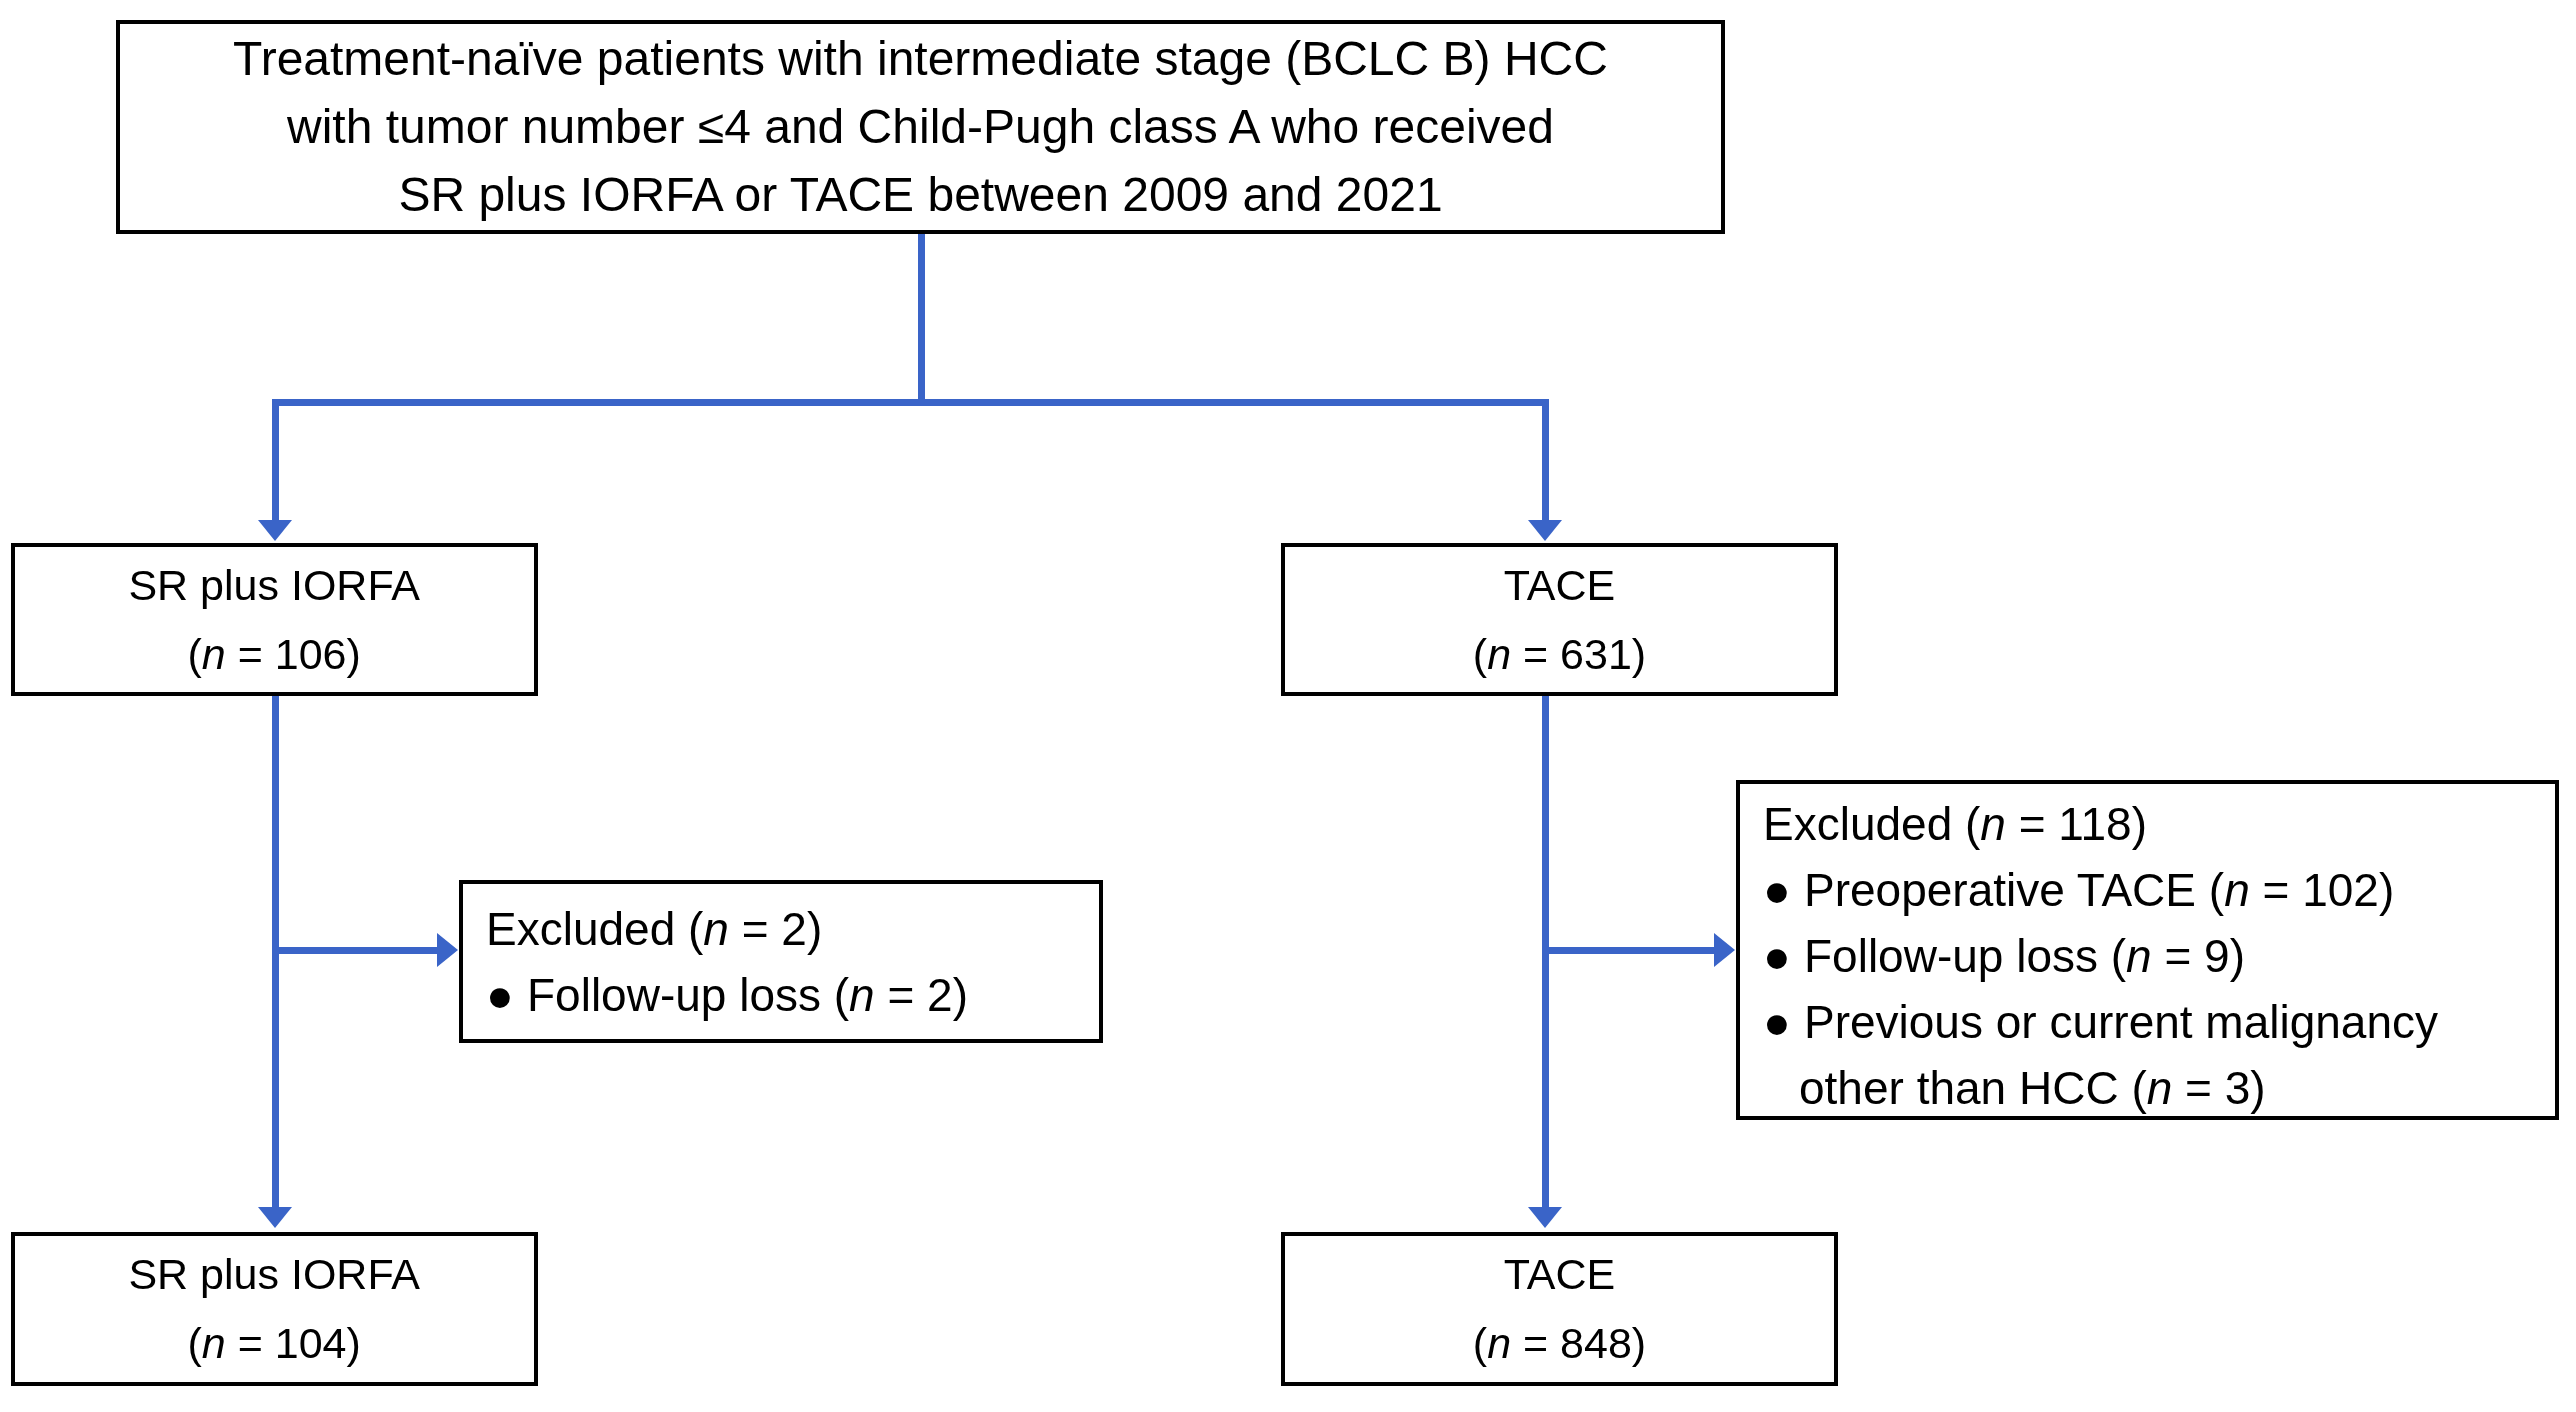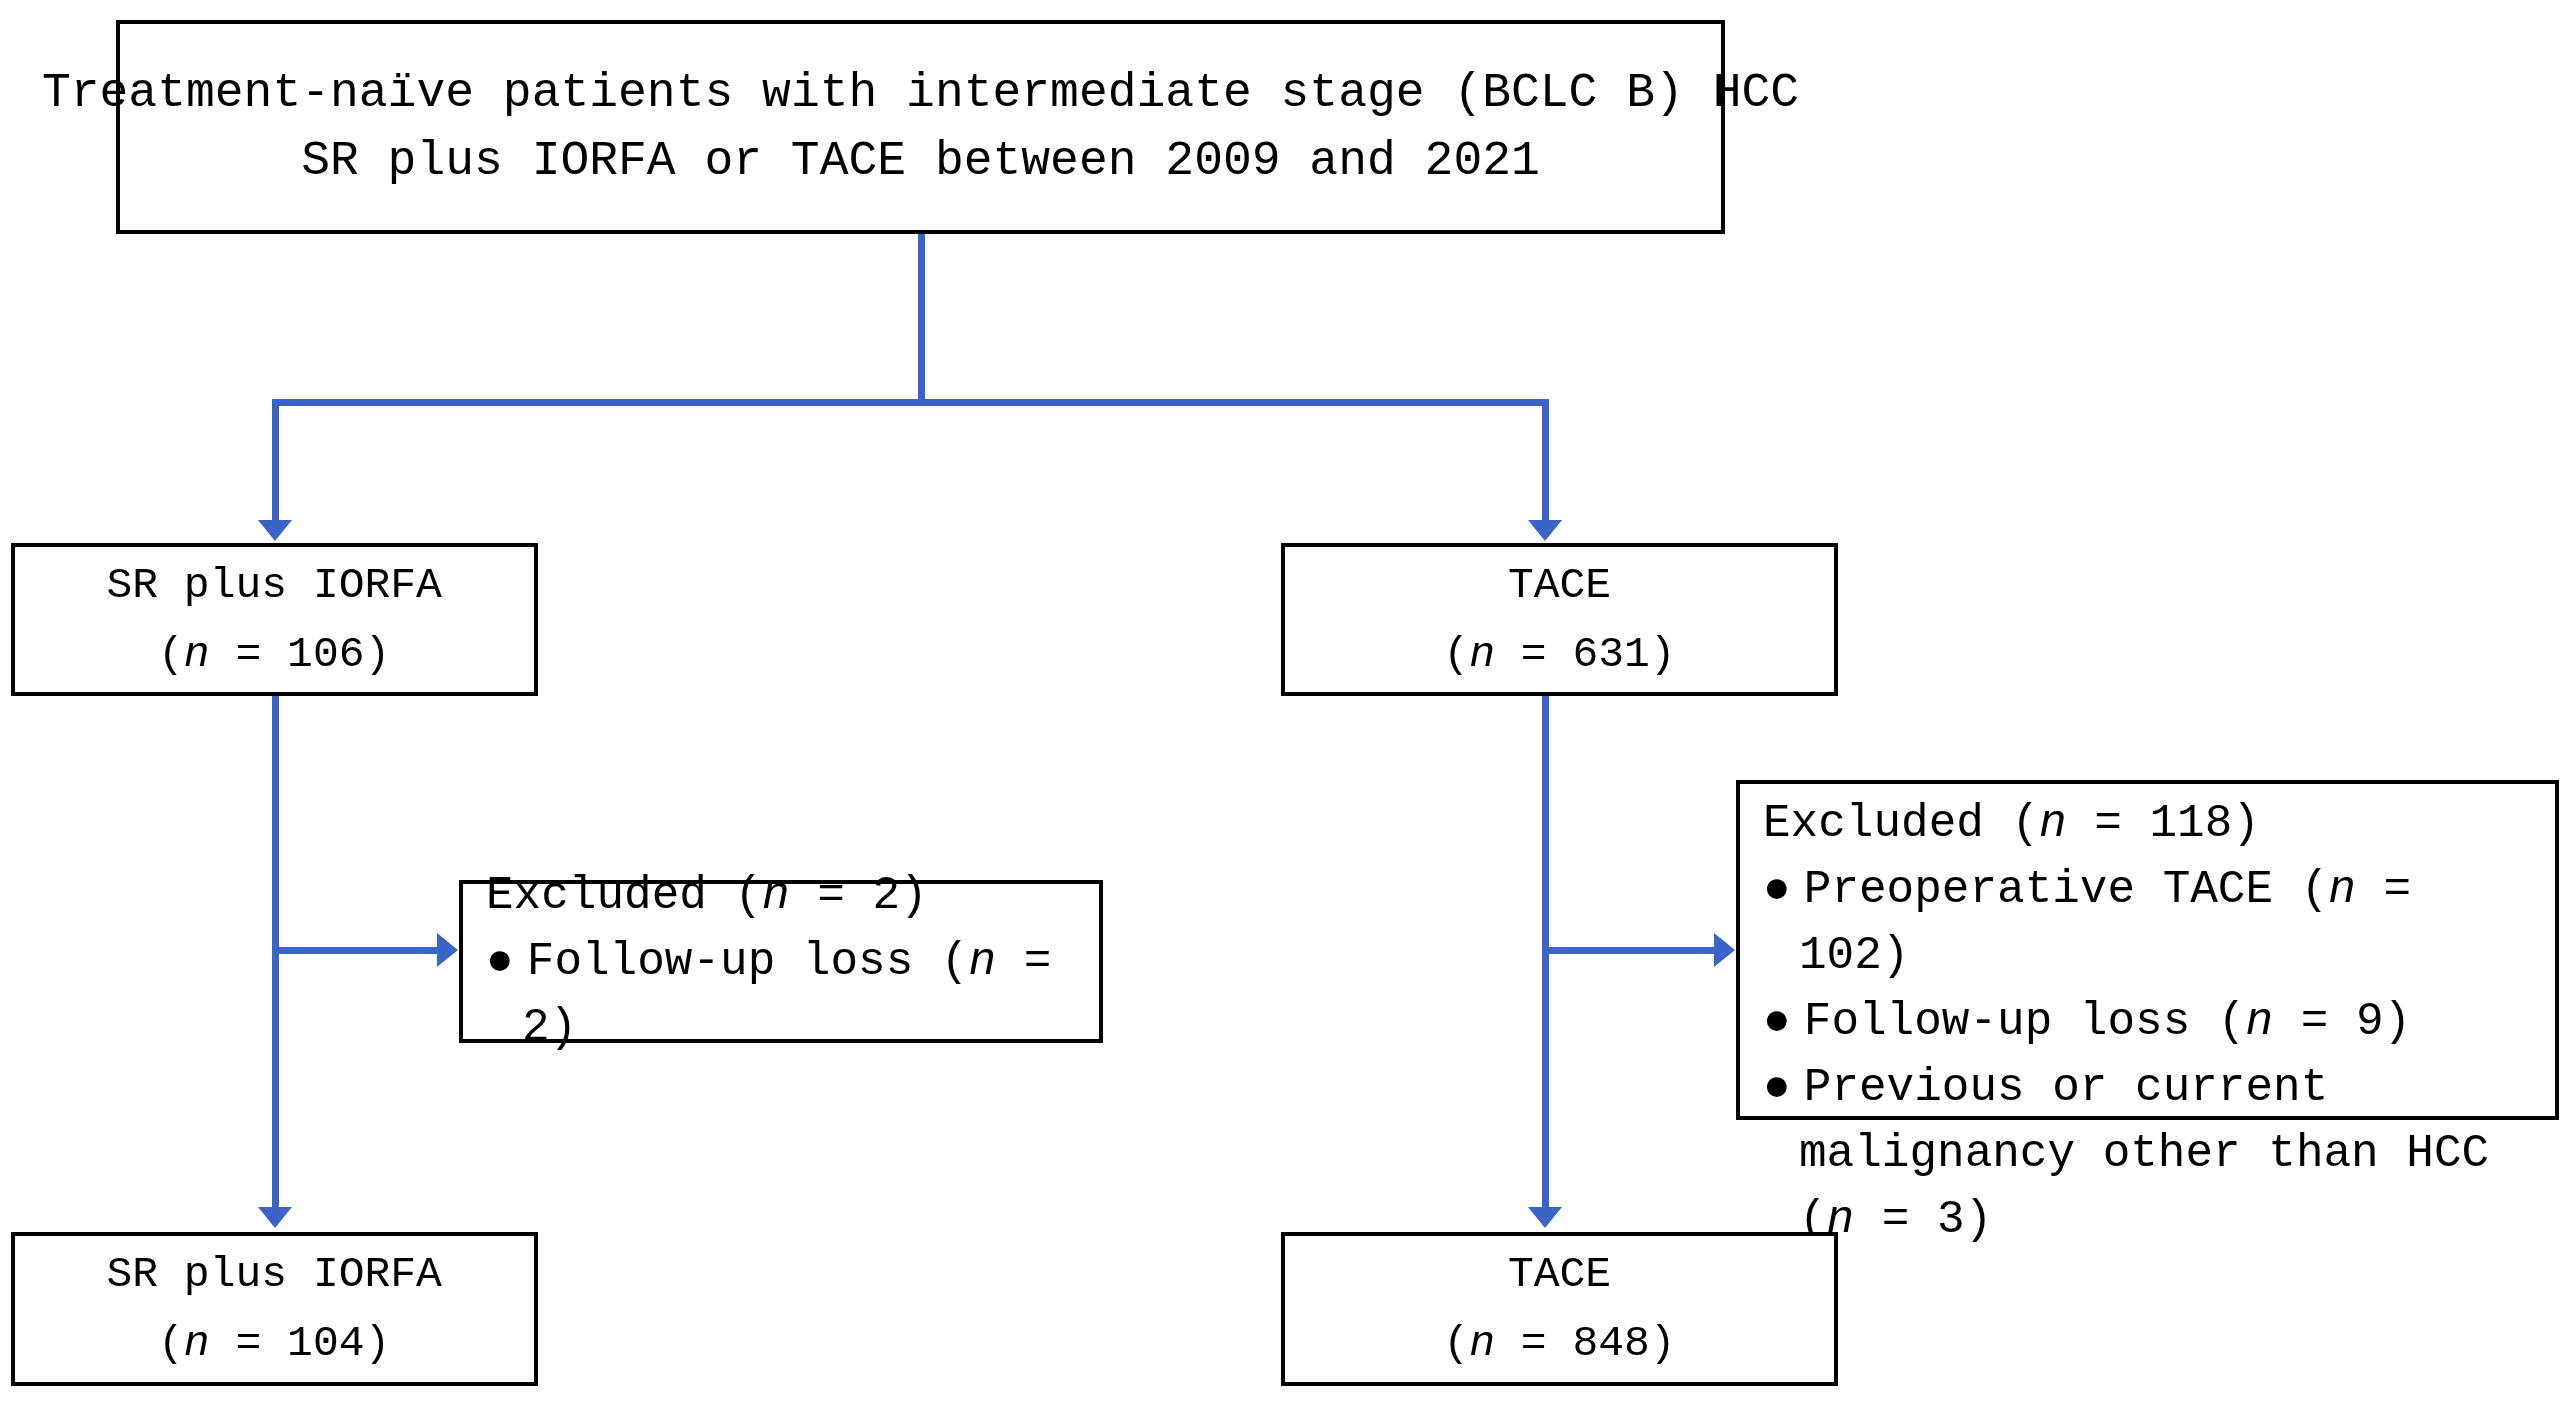--- a/index.html
+++ b/index.html
@@ -1,21 +1,21 @@
 <!DOCTYPE html>
 <html style="--arrow: #3a64c8; --border: #000000; --bg: #ffffff; --text: #000000;font-size:13.2px"><head>
 <meta charset="utf-8">
 <style>
   html, body { margin: 0; padding: 0; background: #ffffff; }
   .canvas {
     position: relative;
     width: 2364px;
     height: 1412px;
     background: var(--bg, #ffffff);
-    font-family: Liberation Mono, monospace;
+    font-family: Liberation Sans, sans-serif;
     color: var(--text, #000000);
   }
   
   .box {
     position: absolute;
     box-sizing: border-box;
     border: 4.1px solid var(--border, #000000);
     background: var(--bg, #ffffff);
     display: flex;
     flex-direction: column;
@@ -87,20 +87,21 @@
   <div class="aline a-vR2"></div>
   <div class="head-down h-dL2"></div>
   <div class="head-down h-dR2"></div>
   <div class="aline a-hL"></div>
   <div class="aline a-hR"></div>
   <div class="head-right h-rL"></div>
   <div class="head-right h-rR"></div>
 
   <div class="box center b-top">
     <div class="line">Treatment-naïve patients with intermediate stage (BCLC B) HCC</div>
+    <div class="line">with tumor number ≤4 and Child-Pugh class A who received</div>
     <div class="line">SR plus IORFA or TACE between 2009 and 2021</div>
   </div>
 
   <div class="box center b-midL">
     <div class="line">SR plus IORFA</div>
     <div class="line"><span>(</span><i class="nvar">n</i><span> = 106)</span></div>
   </div>
 
   <div class="box center b-midR">
     <div class="line">TACE</div>

